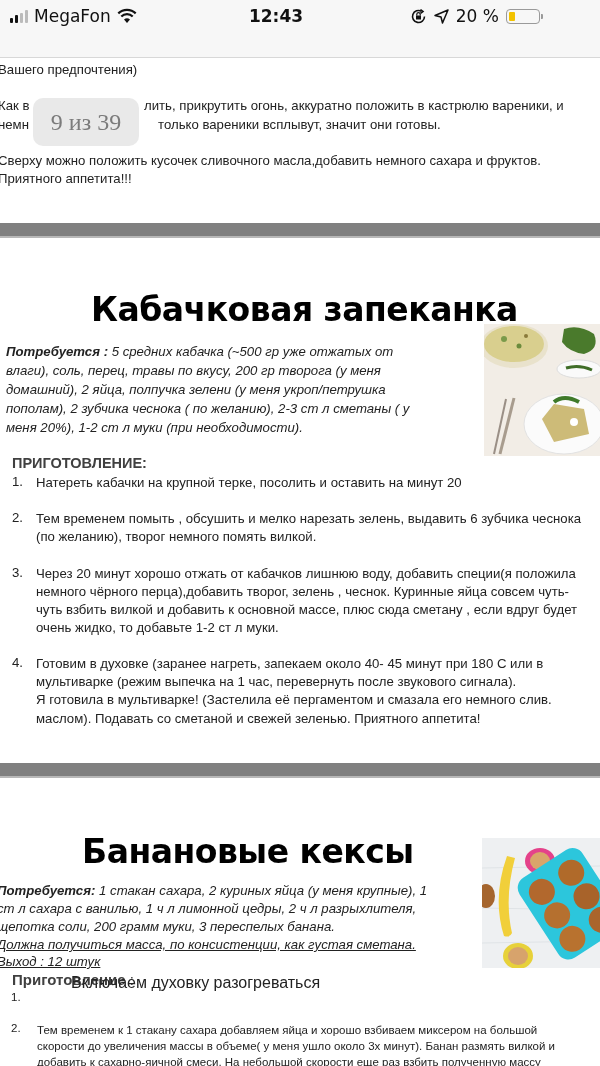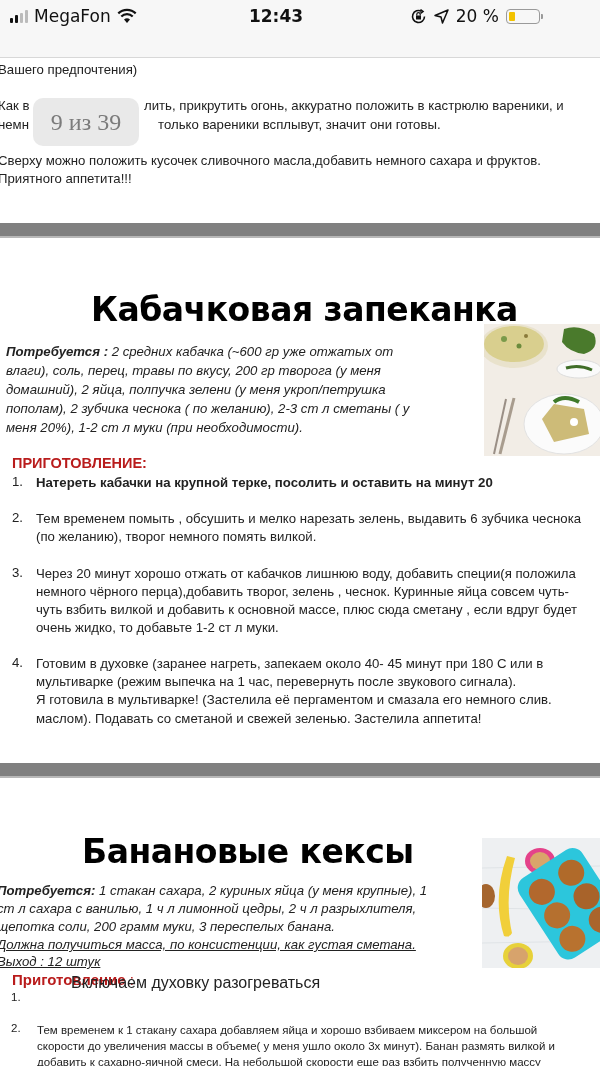--- a/index.html
+++ b/index.html
@@ -24,21 +24,21 @@
   .lock::before { content: ""; position: absolute; left: 2px; top: -6px; width: 5px; height: 6px; border: 1.6px solid #111; border-bottom: none; border-radius: 4px 4px 0 0; }
   .p { font-family: "Liberation Sans", sans-serif; font-size: 13.2px; line-height: 17px; color: #222; position: absolute; white-space: nowrap; }
   .divider { position: absolute; left: 0; width: 600px; height: 15px; background: #808080; border-bottom: 2px solid #b8b8b8; }
 
   .page-badge { position: absolute; left: 33px; top: 98px; width: 106px; height: 48px; background: rgba(232,232,232,0.96); border-radius: 10px; display: flex; align-items: center; justify-content: center; font-family: Liberation Serif, serif; font-size: 24px; color: #7b7b7b; z-index: 4; }
 
   .title { position: absolute; font-family: "DejaVu Sans", sans-serif; font-weight: bold; font-size: 33px; color: #000; white-space: nowrap; letter-spacing: -0.5px; }
   .ital { font-style: italic; }
   .bold { font-weight: bold; }
   .u { text-decoration: underline; }
-  .heading { position: absolute; font-weight: bold; font-size: 14.5px; color: #b91c1c; white-space: nowrap; }
+  .heading { position: absolute; font-weight: bold; font-size: 14.5px; color: #404040; white-space: nowrap; }
   .num { position: absolute; font-size: 13.2px; color: #222; }
 
   .img { position: absolute; overflow: hidden; }
   .casserole { left: 484px; top: 324px; width: 116px; height: 132px; background: #f3efe8; }
   .muffins { left: 482px; top: 838px; width: 118px; height: 130px; background: #eef0f2; }
 </style>
 </head>
 <body>
 
 <div class="topbar">
@@ -87,21 +87,21 @@
   <div class="p" style="left:-2px; top:152px;">Сверху можно положить кусочек сливочного масла,добавить немного  сахара и фруктов.</div>
   <div class="p" style="left:-2px; top:170px;">Приятного аппетита!!!</div>
 </div>
 
 <div class="divider" style="top:223px;"></div>
 
 <section>
   <div class="title" style="left:91px; top:290px;">Кабачковая запеканка</div>
 
   <div class="p ital" style="left:6px; top:343px;">
-    <span class="bold">Потребуется :</span><span> 2 средних кабачка (~600 гр уже отжатых от</span>
+    <span class="bold">Потребуется :</span><span> 5 средних кабачка (~500 гр уже отжатых от</span>
   </div>
   <div class="p ital" style="left:6px; top:362px;">влаги), соль, перец, травы по вкусу, 200 гр творога (у меня</div>
   <div class="p ital" style="left:6px; top:381px;">домашний), 2 яйца, полпучка зелени (у меня укроп/петрушка</div>
   <div class="p ital" style="left:6px; top:400px;">пополам), 2 зубчика чеснока ( по желанию), 2-3 ст л сметаны ( у</div>
   <div class="p ital" style="left:6px; top:419px;">меня 20%), 1-2 ст л муки (при необходимости).</div>
 
   <div class="img casserole">
     <svg width="116" height="132" viewBox="0 0 116 132">
       <rect width="116" height="132" fill="#f2ede6"></rect>
       <ellipse cx="30" cy="22" rx="34" ry="22" fill="#e9e2cc"></ellipse>
@@ -118,37 +118,37 @@
       <circle cx="90" cy="98" r="4" fill="#fff"></circle>
       <path d="M22 75 L10 130" stroke="#9a8f86" stroke-width="2"></path>
       <path d="M30 74 L16 130" stroke="#a89c8e" stroke-width="3"></path>
     </svg>
   </div>
 
   <div class="heading" style="left:12px; top:455px;">ПРИГОТОВЛЕНИЕ:</div>
 
   <div>
     <div class="num" style="left:12px; top:474px;">1.</div>
-    <div class="p" style="left:36px; top:474px;font-weight:bold;">Натереть кабачки на крупной терке, посолить и оставить на минут 20</div>
+    <div class="p" style="left:36px; top:474px;">Натереть кабачки на крупной терке, посолить и оставить на минут 20</div>
 
     <div class="num" style="left:12px; top:510px;">2.</div>
     <div class="p" style="left:36px; top:510px;">Тем временем помыть , обсушить и мелко нарезать зелень, выдавить 6 зубчика чеснока</div>
     <div class="p" style="left:36px; top:528px;">(по желанию), творог немного помять вилкой.</div>
 
     <div class="num" style="left:12px; top:565px;">3.</div>
     <div class="p" style="left:36px; top:565px;">Через 20 минут хорошо отжать от кабачков лишнюю воду, добавить специи(я положила</div>
     <div class="p" style="left:36px; top:583px;">немного чёрного перца),добавить творог, зелень , чеснок. Куринные яйца совсем чуть-</div>
     <div class="p" style="left:36px; top:601px;">чуть взбить вилкой и добавить к основной массе, плюс сюда сметану , если вдруг будет</div>
     <div class="p" style="left:36px; top:619px;">очень жидко, то добавьте 1-2 ст л муки.</div>
 
     <div class="num" style="left:12px; top:655px;">4.</div>
     <div class="p" style="left:36px; top:655px;">Готовим в духовке (заранее нагреть, запекаем около 40- 45 минут при 180 С или в</div>
     <div class="p" style="left:36px; top:673px;">мультиварке (режим выпечка на 1 час, перевернуть после звукового сигнала).</div>
     <div class="p" style="left:36px; top:691px;">Я готовила в мультиварке! (Застелила её пергаментом и смазала его немного слив.</div>
-    <div class="p" style="left:36px; top:710px;">маслом). Подавать со сметаной и свежей зеленью. Застелила аппетита!</div>
+    <div class="p" style="left:36px; top:710px;">маслом). Подавать со сметаной и свежей зеленью. Приятного аппетита!</div>
   </div>
 </section>
 
 <div class="divider" style="top:763px;"></div>
 
 <section>
   <div class="title" style="left:82px; top:832px;">Банановые кексы</div>
 
   <div class="p ital" style="left:-3px; top:882px;">
     <span class="bold">Потребуется:</span><span> 1 стакан сахара, 2 куриных яйца (у меня крупные), 1</span>

